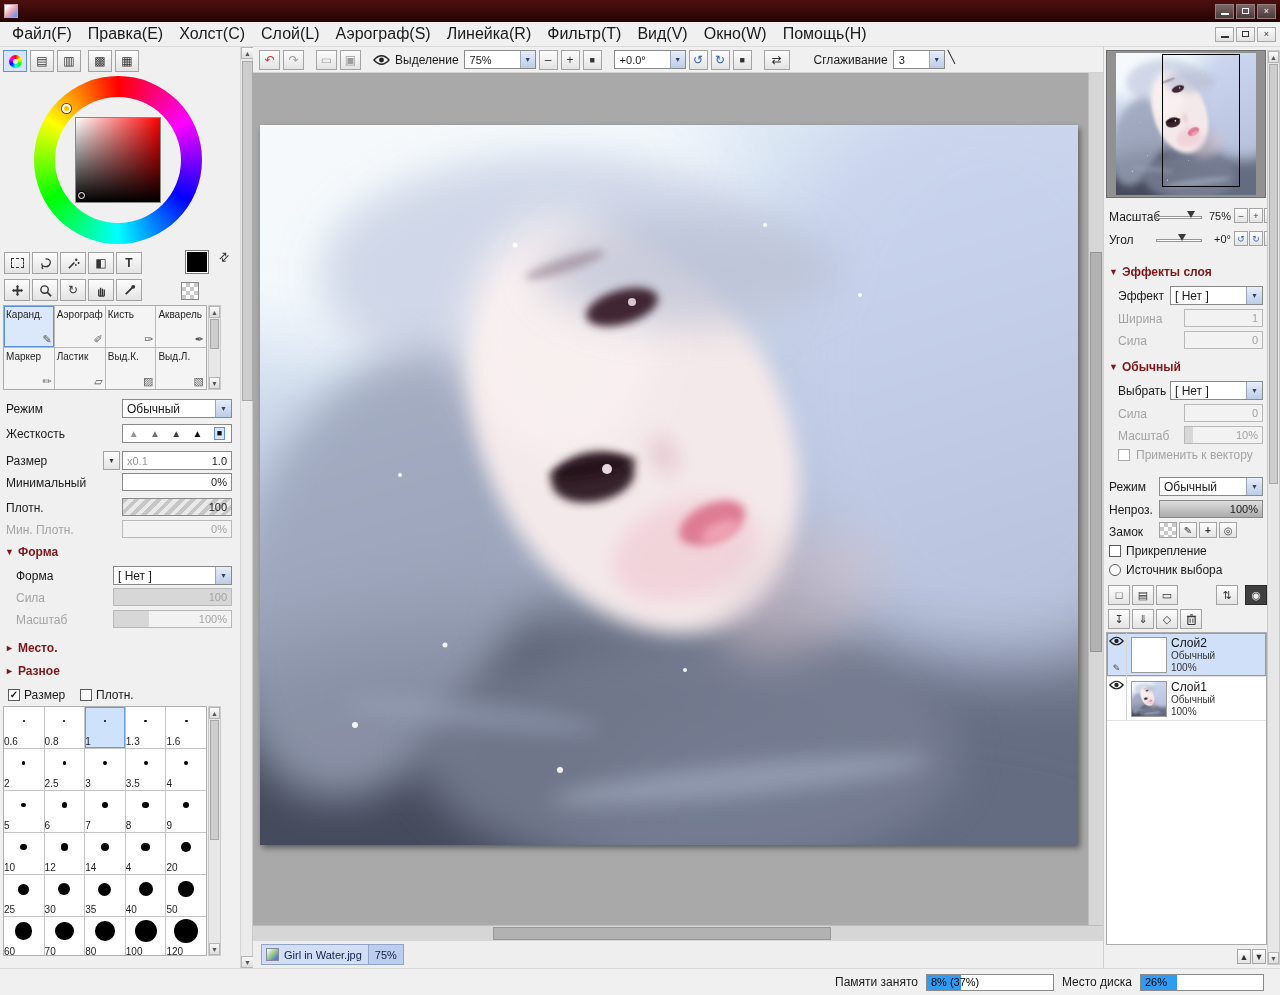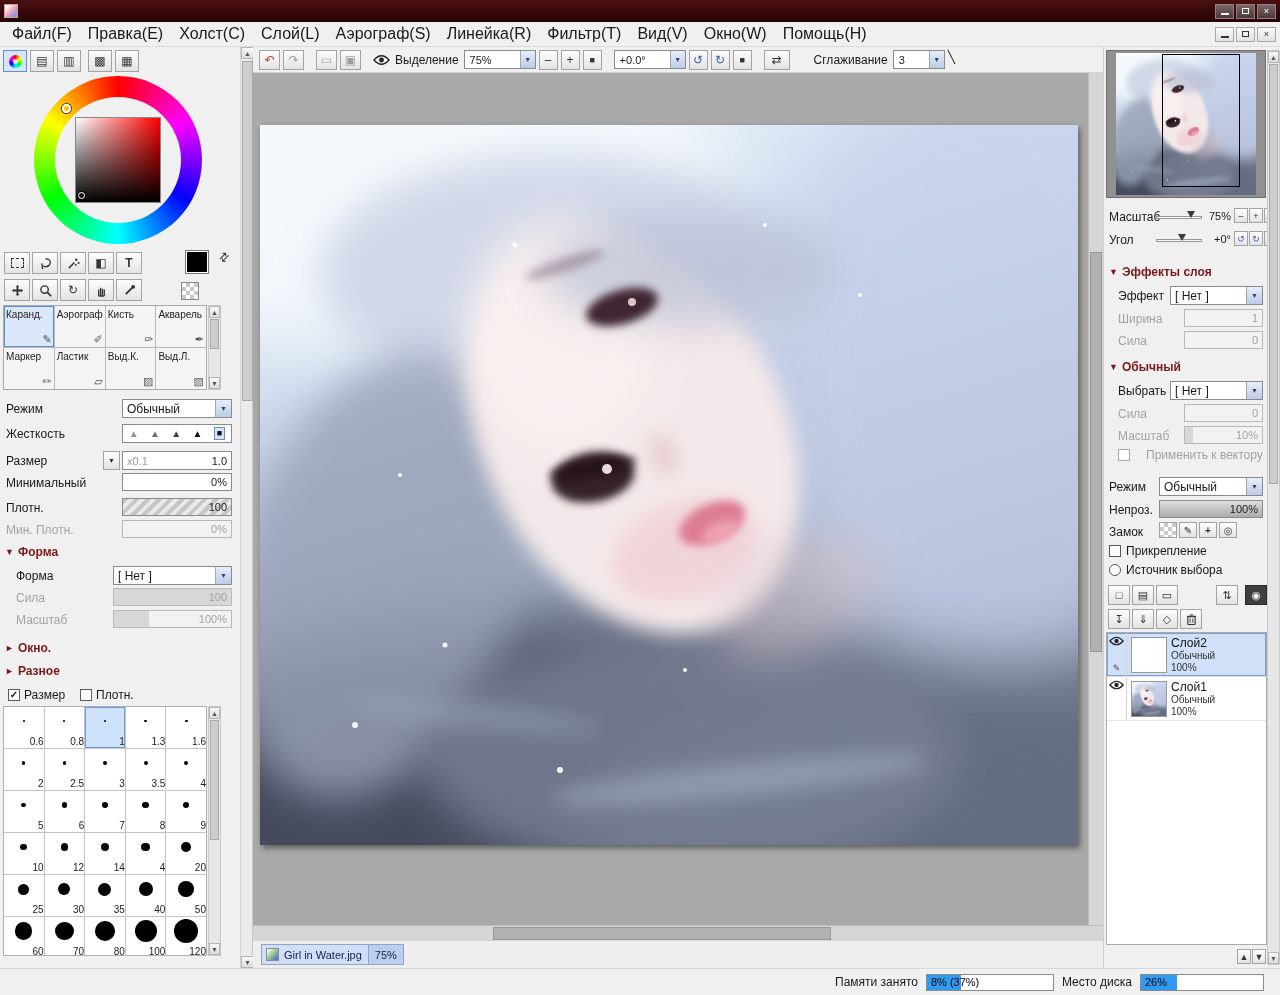--- a/index.html
+++ b/index.html
@@ -99,21 +99,21 @@
                 background:#fff;display:flex;align-items:center;justify-content:space-around;}
   #hardness-bar .hs{font-size:10px;color:#111;line-height:1;}
   #hardness-bar .hsel{border:1px solid #5d92d8;background:#d6e5fb;padding:1px 2px;font-size:9px;}
   .size-field{position:absolute;left:122px;right:8px;top:0;height:19px;border:1px solid #8a8a8a;
               background:#fff;display:flex;align-items:center;padding:0 4px;font-size:11px;}
   .size-field .mult{color:#9a9a9a;}
   .size-field .val{margin-left:auto;}
   #size-grid{position:absolute;left:3px;top:659px;width:204px;height:250px;background:#c4c4c4;
              display:grid;grid-template-columns:repeat(5,1fr);grid-auto-rows:41px;gap:1px;
              border:1px solid #b0b0b0;overflow:hidden;}
-  .size-cell{background:#fff;display:flex;flex-direction:column;align-items:flex-end;}
+  .size-cell{background:#fff;display:flex;flex-direction:column;align-items:flex-start;}
   .size-cell .dotwrap{flex:1;display:flex;align-items:center;justify-content:center;width:100%;}
   .size-cell i{display:block;background:#000;border-radius:50%;width:2px;height:2px;}
   .size-cell b{font-weight:normal;font-size:10px;color:#222;height:13px;line-height:13px;}
   .size-cell.sel{background:#cfe2fb;box-shadow:inset 0 0 0 1px #6b9ae0;}
 
   
   #left-strip{position:absolute;top:47px;left:240px;width:13px;bottom:27px;background:#ebebeb;
               border-left:1px solid #d5d5d5;border-right:1px solid #c9c9c9;}
 
   
@@ -440,21 +440,21 @@
     <div class="lrow" style="top:563px">
       <span class="plabel ind dislabel">Масштаб</span>
       <div class="sliderbox dis" style="left:113px;right:8px">
         <span class="fill" style="width:30%"></span>
         <span class="sval">100%</span>
       </div>
     </div>
 
     <div class="sect" style="top:594px">
       <span class="arr">►</span>
-      <span>Окно.</span>
+      <span>Место.</span>
     </div>
     <div class="sect" style="top:617px">
       <span class="arr">►</span>
       <span>Разное</span>
     </div>
 
     <div class="lrow" style="top:640px;height:16px">
       <span style="position:absolute;left:8px;top:1px;display:flex;gap:4px;align-items:center">
         <span class="cb checked">
             <span class="mark">✓</span>
@@ -818,21 +818,21 @@
       </div>
     </div>
     <div class="rrow" style="top:379px">
       <span class="rlabel ind dislabel">Масштаб</span>
       <div class="sliderbox dis" style="left:80px;right:3px">
         <span class="fill" style="width:10%"></span>
         <span class="sval">10%</span>
       </div>
     </div>
     <div class="rrow" style="top:400px">
-      <span style="position:absolute;left:14px;top:1px;display:flex;gap:16px;align-items:center">
+      <span style="position:absolute;left:14px;top:1px;display:flex;gap:6px;align-items:center">
         <span class="cb dis"></span>
         <span class="dislabel">Применить к вектору</span>
       </span>
     </div>
 
     <div class="rrow" style="top:430px">
       <span class="rlabel">Режим</span>
       <div class="combo" style="left:55px;right:3px">
         <span class="cv">Обычный</span>
           <span class="ca">▼</span>

